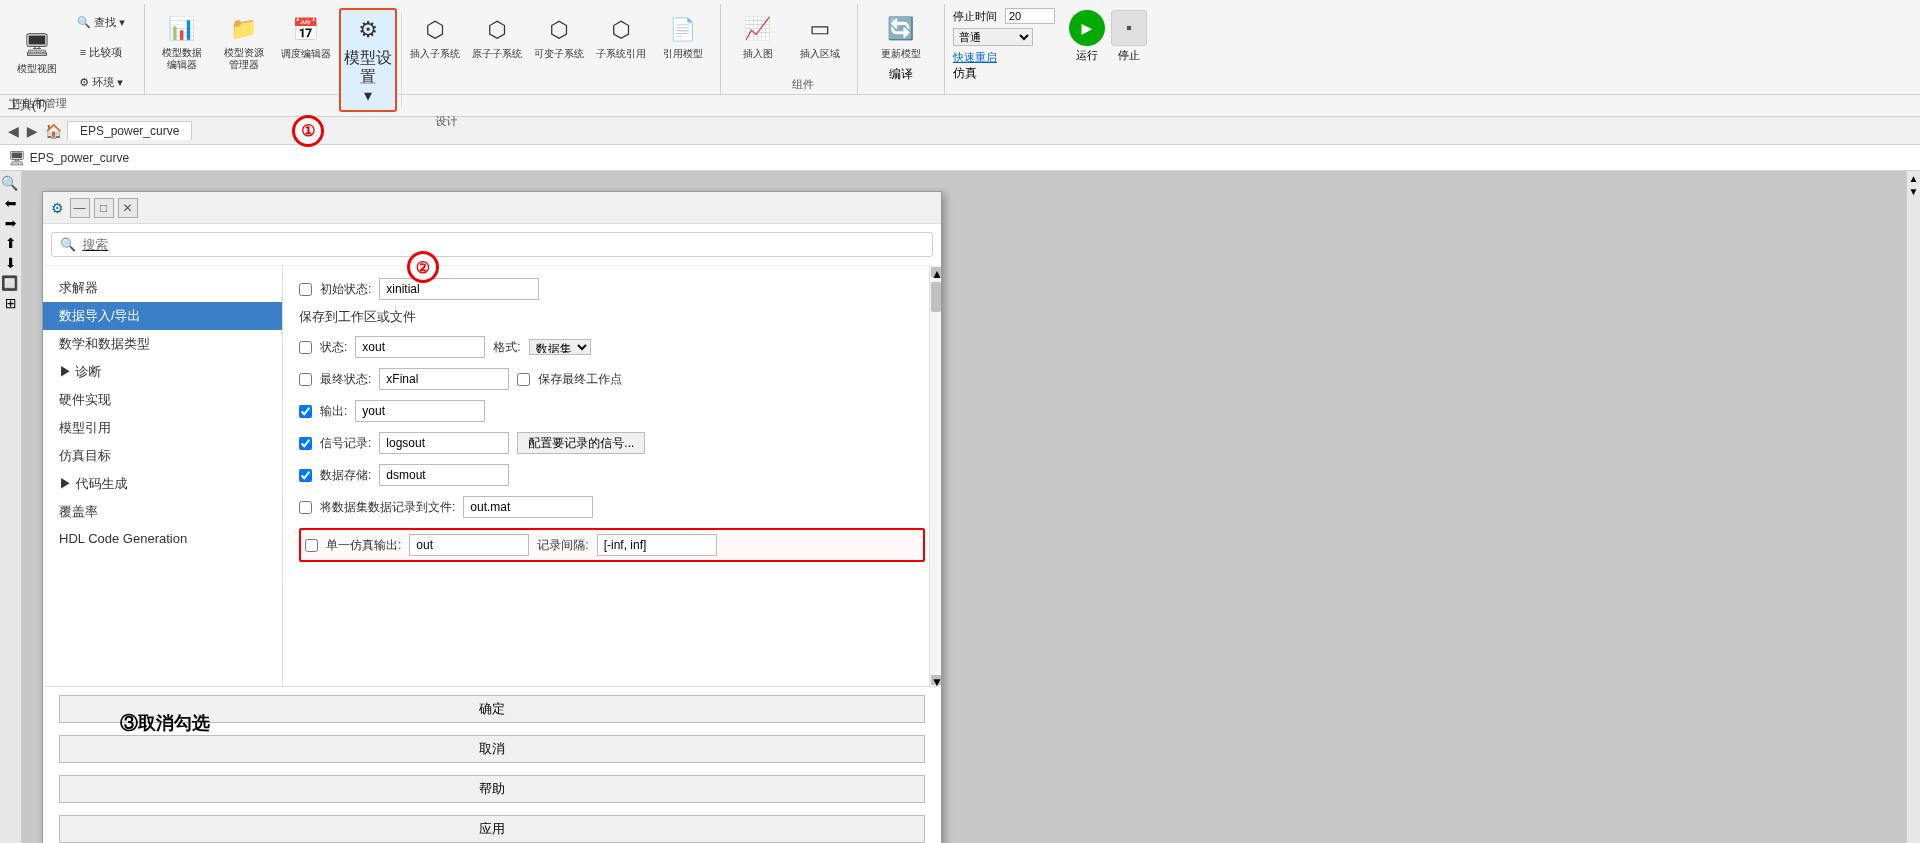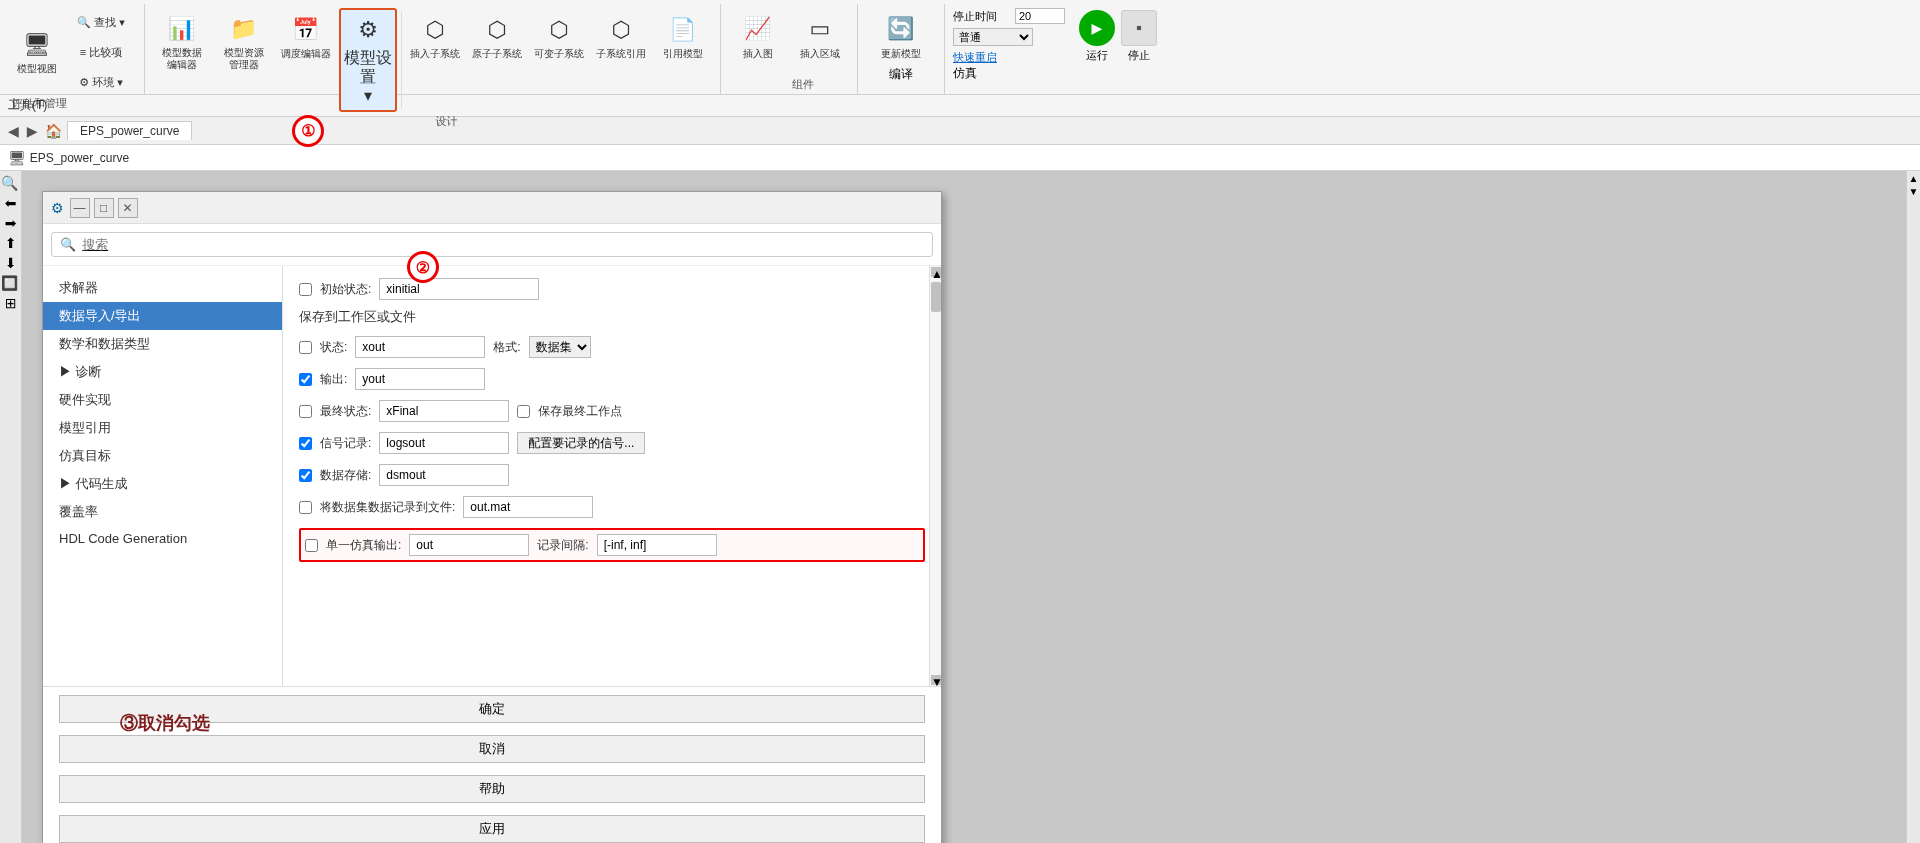--- a/index.html
+++ b/index.html
@@ -14,21 +14,21 @@
     .toolbar-btn.active { background: #ddeeff; border: 2px solid #e05020; }
     .toolbar-icon { width: 32px; height: 32px; display: flex; align-items: center; justify-content: center; font-size: 22px; margin-bottom: 2px; }
     .toolbar-btn-small { display: flex; flex-direction: column; align-items: center; justify-content: center; width: 58px; min-height: 28px; border: 1px solid transparent; border-radius: 3px; cursor: pointer; padding: 2px; font-size: 11px; color: #333; text-align: center; background: transparent; }
 
     .eval-group { display: flex; flex-direction: column; padding: 4px 8px; border-right: 1px solid #d0d0d0; }
     .eval-top { display: flex; gap: 4px; }
     .eval-label { font-size: 11px; color: #555; margin-top: auto; }
 
     .sim-group { display: flex; flex-direction: column; padding: 4px 8px; border-right: 1px solid #d0d0d0; align-items: flex-start; }
     .sim-top { display: flex; align-items: center; gap: 6px; }
-    .sim-label-row { display: flex; align-items: center; gap: 18px; font-size: 11px; }
+    .sim-label-row { display: flex; align-items: center; gap: 8px; font-size: 11px; }
     .sim-input { width: 50px; font-size: 11px; border: 1px solid #bbb; padding: 1px 3px; }
     .sim-select { font-size: 11px; border: 1px solid #bbb; width: 80px; padding: 1px; }
     .run-btn { width: 36px; height: 36px; background: #00aa00; border: none; border-radius: 50%; cursor: pointer; display: flex; align-items: center; justify-content: center; }
     .run-btn::after { content: '▶'; color: white; font-size: 14px; }
     .stop-btn { width: 36px; height: 36px; background: #e0e0e0; border: 1px solid #ccc; border-radius: 3px; cursor: pointer; display: flex; align-items: center; justify-content: center; font-size: 10px; color: #555; }
     .restart-link { color: #0066cc; font-size: 11px; cursor: pointer; text-decoration: underline; }
 
     
     .menubar { background: #f5f5f5; border-bottom: 1px solid #d0d0d0; padding: 2px 8px; font-size: 12px; color: #333; }
 
@@ -65,21 +65,21 @@
     .nav-item { padding: 5px 16px; cursor: pointer; font-size: 13px; color: #333; display: flex; align-items: center; }
     .nav-item.selected { background: #3c7fc9; color: #fff; }
 
     .dialog-right { flex: 1; padding: 12px 16px; position: relative; overflow: hidden; }
     .config-row { display: flex; align-items: center; margin-bottom: 10px; gap: 8px; }
     .config-label { font-size: 12px; color: #333; }
     .config-input { border: 1px solid #bbb; padding: 2px 6px; font-size: 12px; height: 22px; }
     .config-input-wide { width: 160px; }
     .config-input-medium { width: 130px; }
     .format-label { font-size: 12px; color: #333; }
-    .format-select { border: 1px solid #bbb; font-size: 12px; padding: 1px 2px; height: 22px; }
+    .format-select { border: 1px solid #bbb; font-size: 12px; padding: 1px 2px; height: 16px; }
     .config-btn { border: 1px solid #bbb; background: #f0f0f0; padding: 2px 10px; font-size: 12px; cursor: pointer; height: 22px; }
     .out-input-narrow { width: 120px; border: 1px solid #bbb; padding: 2px 6px; font-size: 12px; height: 22px; }
 
     .dialog-footer { border-top: 1px solid #ddd; padding: 8px 16px; display: flex; gap: 12px; flex-direction: column; }
     .footer-btn { border: 1px solid #bbb; background: #f0f0f0; padding: 4px 24px; font-size: 13px; cursor: pointer; }
 
     .right-sidebar { width: 14px; background: #e0e0e0; border-left: 1px solid #ccc; }
 
     .initial-value-row { display: flex; align-items: center; margin-bottom: 10px; gap: 8px; }
 
@@ -234,21 +234,21 @@
     <span style="font-size:14px;cursor:pointer">⬆</span>
     <span style="font-size:14px;cursor:pointer">⬇</span>
     <span style="font-size:14px;cursor:pointer">🔲</span>
     <span style="font-size:14px;cursor:pointer">⊞</span>
   </div>
 
   <div class="dialog-backdrop">
 
     <div style="position:absolute;left:385px;top:80px;display:inline-flex;align-items:center;justify-content:center;width:32px;height:32px;border-radius:50%;border:3px solid #e00;background:rgba(255,255,255,0.9);color:#e00;font-size:16px;font-weight:bold;z-index:20;">②</div>
 
-    <div style="position:absolute;left:98px;top:540px;color:#7f1d1d;font-size:18px;font-weight:bold;z-index:20;">③取消勾选</div>
+    <div style="position:absolute;left:98px;top:540px;color:#000000;font-size:18px;font-weight:bold;z-index:20;">③取消勾选</div>
 
     <div class="dialog">
 
       <div class="dialog-title">
         <span class="dialog-title-icon">⚙</span>
         <div class="dialog-title-btns">
           <div class="dialog-title-btn">—</div>
           <div class="dialog-title-btn">□</div>
           <div class="dialog-title-btn">✕</div>
         </div>
@@ -318,31 +318,31 @@
             <input type="checkbox" style="">
             <span class="config-label">状态:</span>
             <input class="config-input config-input-medium" value="xout" style="">
             <span class="format-label">格式:</span>
             <select class="format-select">
               <option>数据集</option>
             </select>
           </div>
 
           <div class="config-row">
+            <input type="checkbox" style="">
+            <span class="config-label">最终状态:</span>
+            <input class="config-input config-input-medium" value="xFinal" style="">
+            <input type="checkbox" style="">
+            <span class="config-label">保存最终工作点</span>
+          </div>
+
+          <div class="config-row">
             <input type="checkbox" checked="" style="">
             <span class="config-label">输出:</span>
             <input class="config-input config-input-medium" value="yout" style="">
-          </div>
-
-          <div class="config-row">
-            <input type="checkbox" style="">
-            <span class="config-label">最终状态:</span>
-            <input class="config-input config-input-medium" value="xFinal" style="">
-            <input type="checkbox" style="">
-            <span class="config-label">保存最终工作点</span>
           </div>
 
           <div class="config-row">
             <input type="checkbox" checked="" style="">
             <span class="config-label">信号记录:</span>
             <input class="config-input config-input-medium" value="logsout" style="">
             <button class="config-btn">配置要记录的信号...</button>
           </div>
 
           <div class="config-row">

